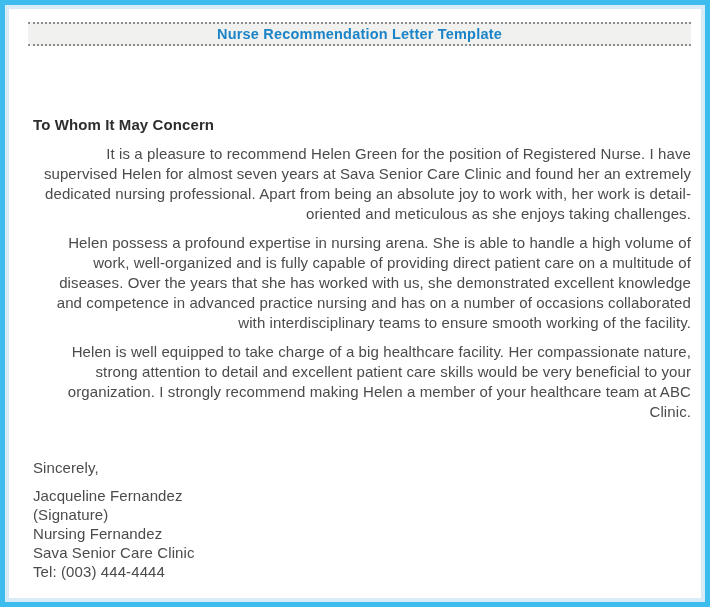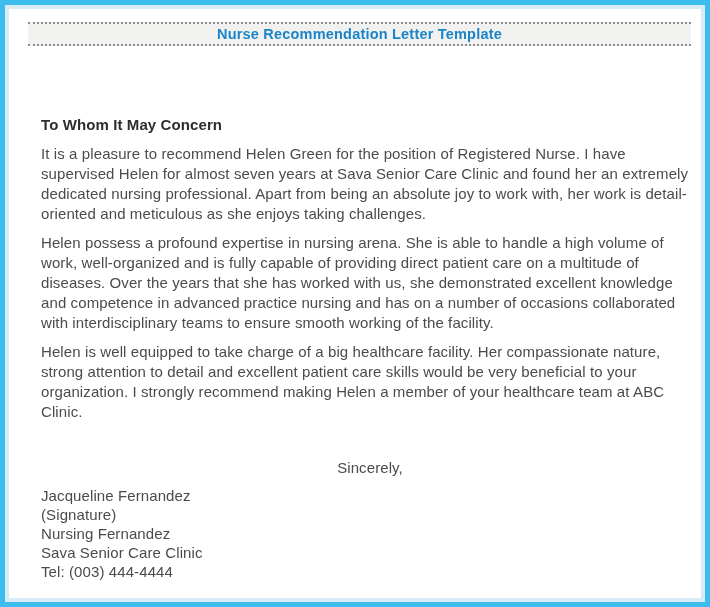--- a/index.html
+++ b/index.html
@@ -38,33 +38,32 @@
     font-size: 14.5px;
     letter-spacing: 0.2px;
   }
   .letter {
     padding: 69px 10px 0 24px;
     width: 100%;
     color: #4b4b4b;
     font-size: 15px;
     line-height: 20px;
     letter-spacing: 0.1px;
-    margin-left: 8px;
   }
   .salutation {
     font-weight: bold;
     color: #2d2d2d;
   }
   .para {
     margin-top: 9px;
     max-width: 660px;
+    text-align: right;
   }
   .closing {
     margin-top: 36px;
-    text-align: center;
   }
   .sig-block {
     margin-top: 8px;
     line-height: 19px;
   }
 </style>
 </head>
 <body>
 
 <div class="page">

